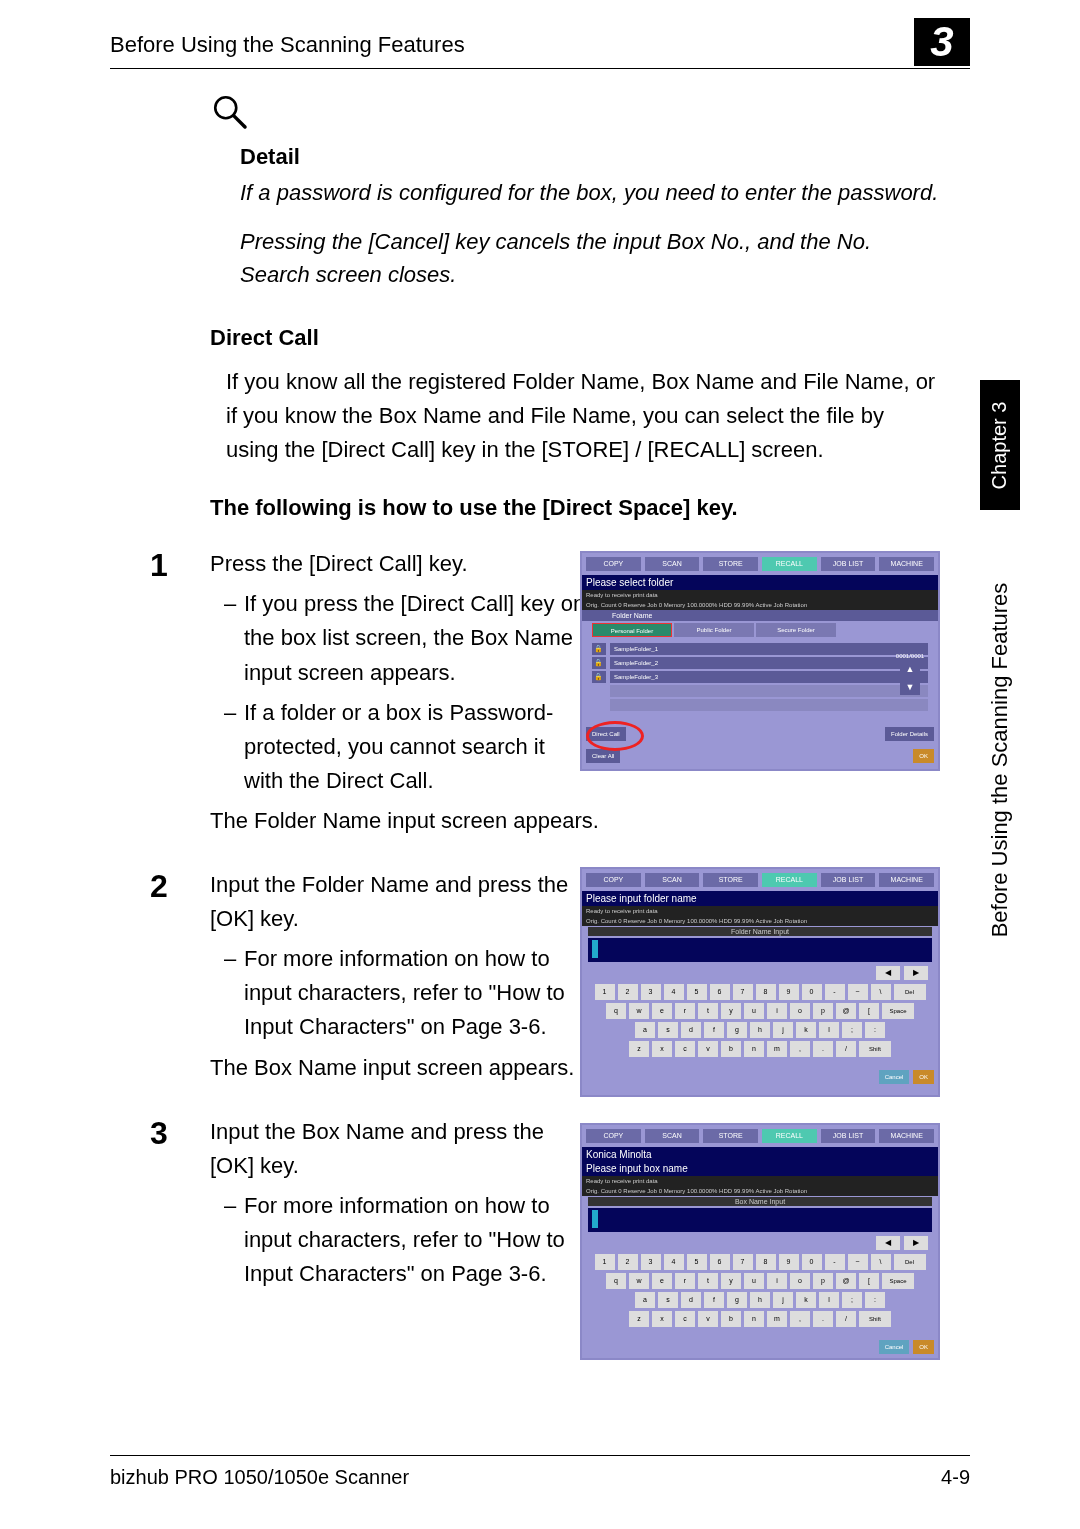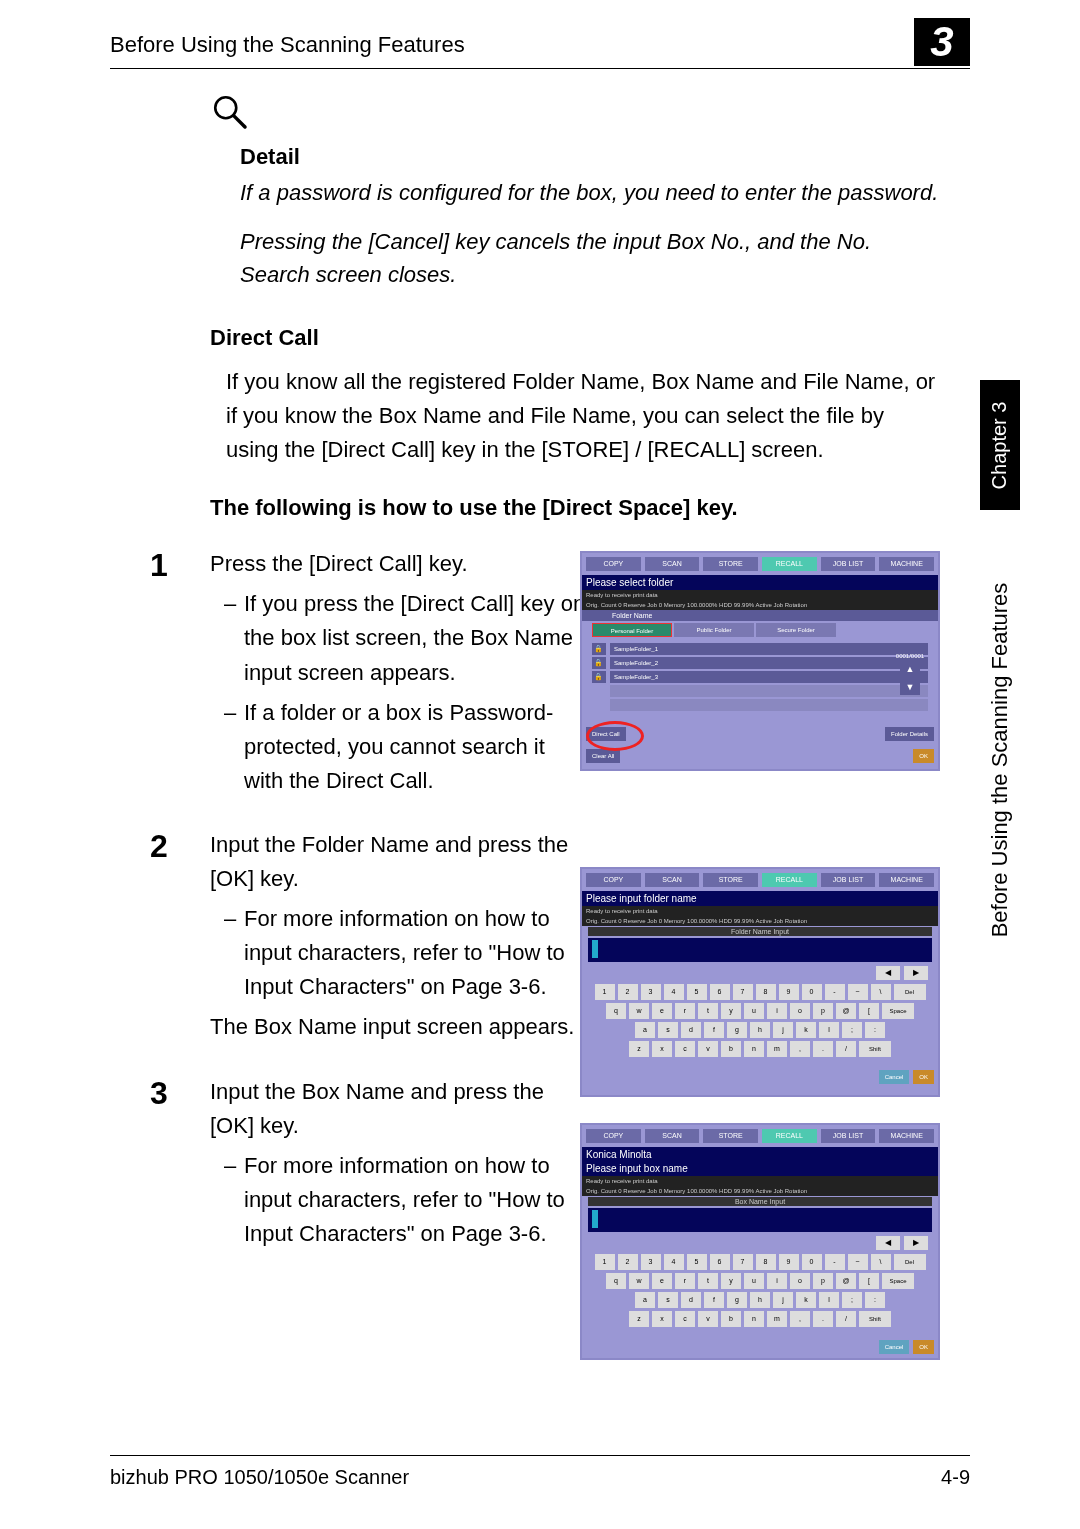--- a/index.html
+++ b/index.html
@@ -351,20 +351,21 @@
             <div>Press the [Direct Call] key.</div>
             <div class="bullet">
                 <div class="dash">–</div>
                 <div class="dtext">If you press the [Direct Call] key on the box list screen, the Box Name input screen appears.</div>
               </div>
             <div class="bullet">
                 <div class="dash">–</div>
                 <div class="dtext">If a folder or a box is Password-protected, you cannot search it with the Direct Call.</div>
               </div>
           </div>
+          <div class="afternote" style="width:420px;">The Folder Name input screen appears.</div>
         </div>
       </div>
 
       <div class="step" style="margin-top:30px;">
         <div class="step-num">2</div>
         <div class="step-body">
           <div class="step-text-wrap">
             <div>Input the Folder Name and press the [OK] key.</div>
             <div class="bullet">
                 <div class="dash">–</div>

